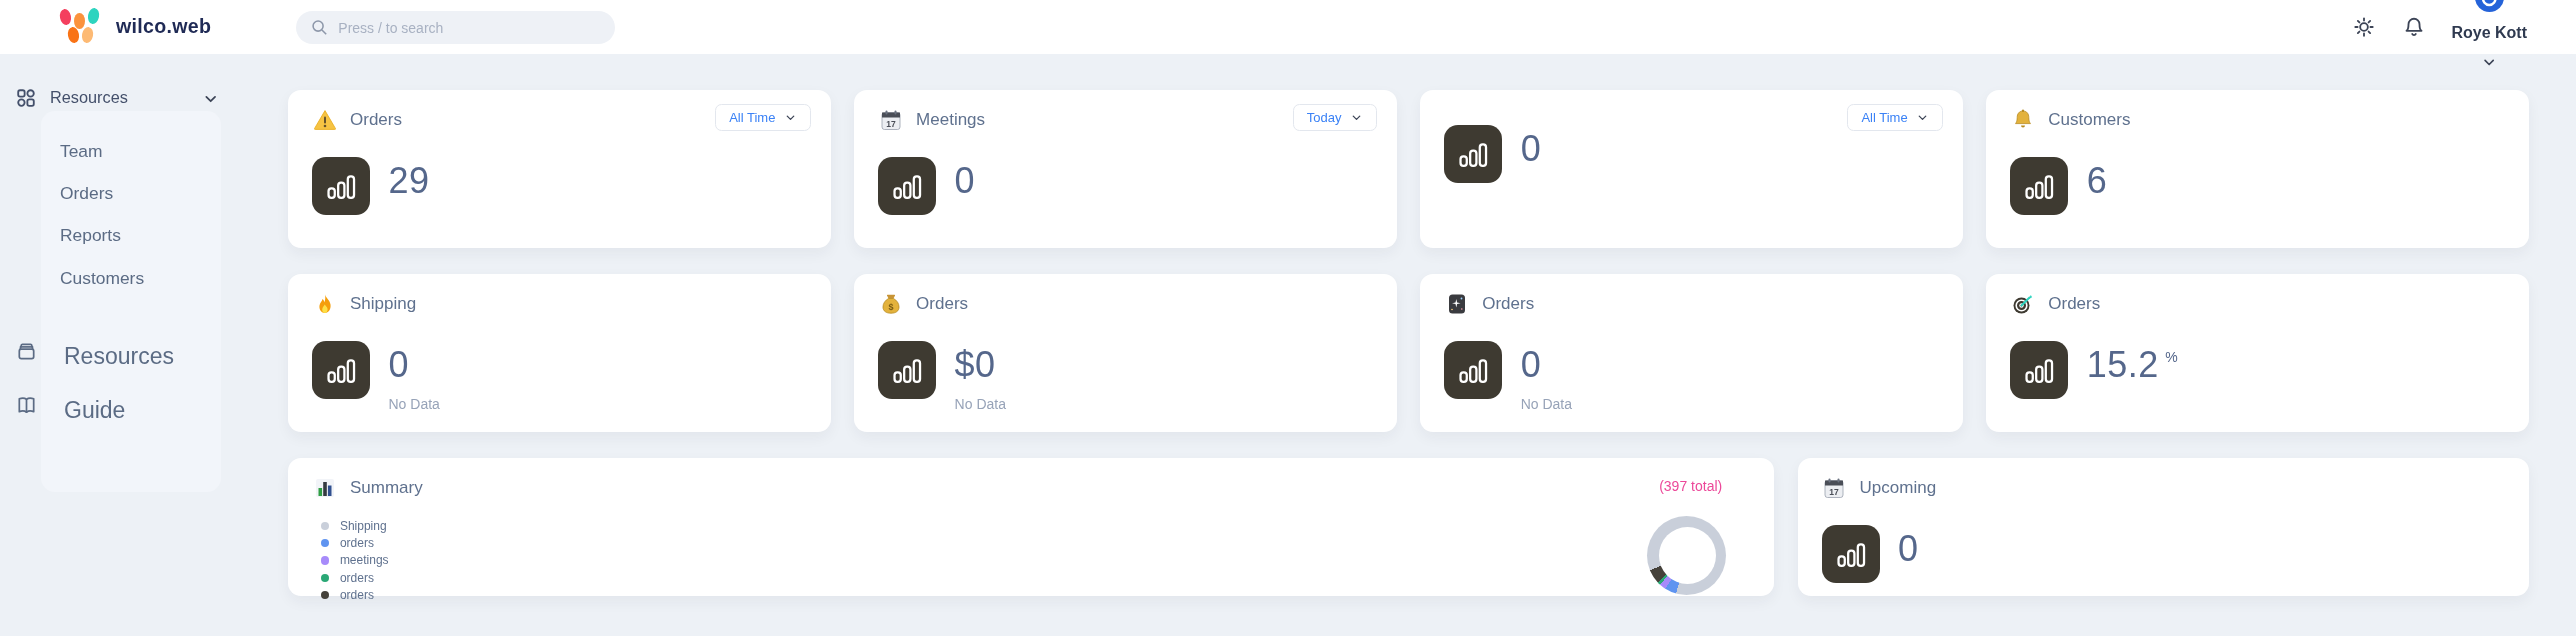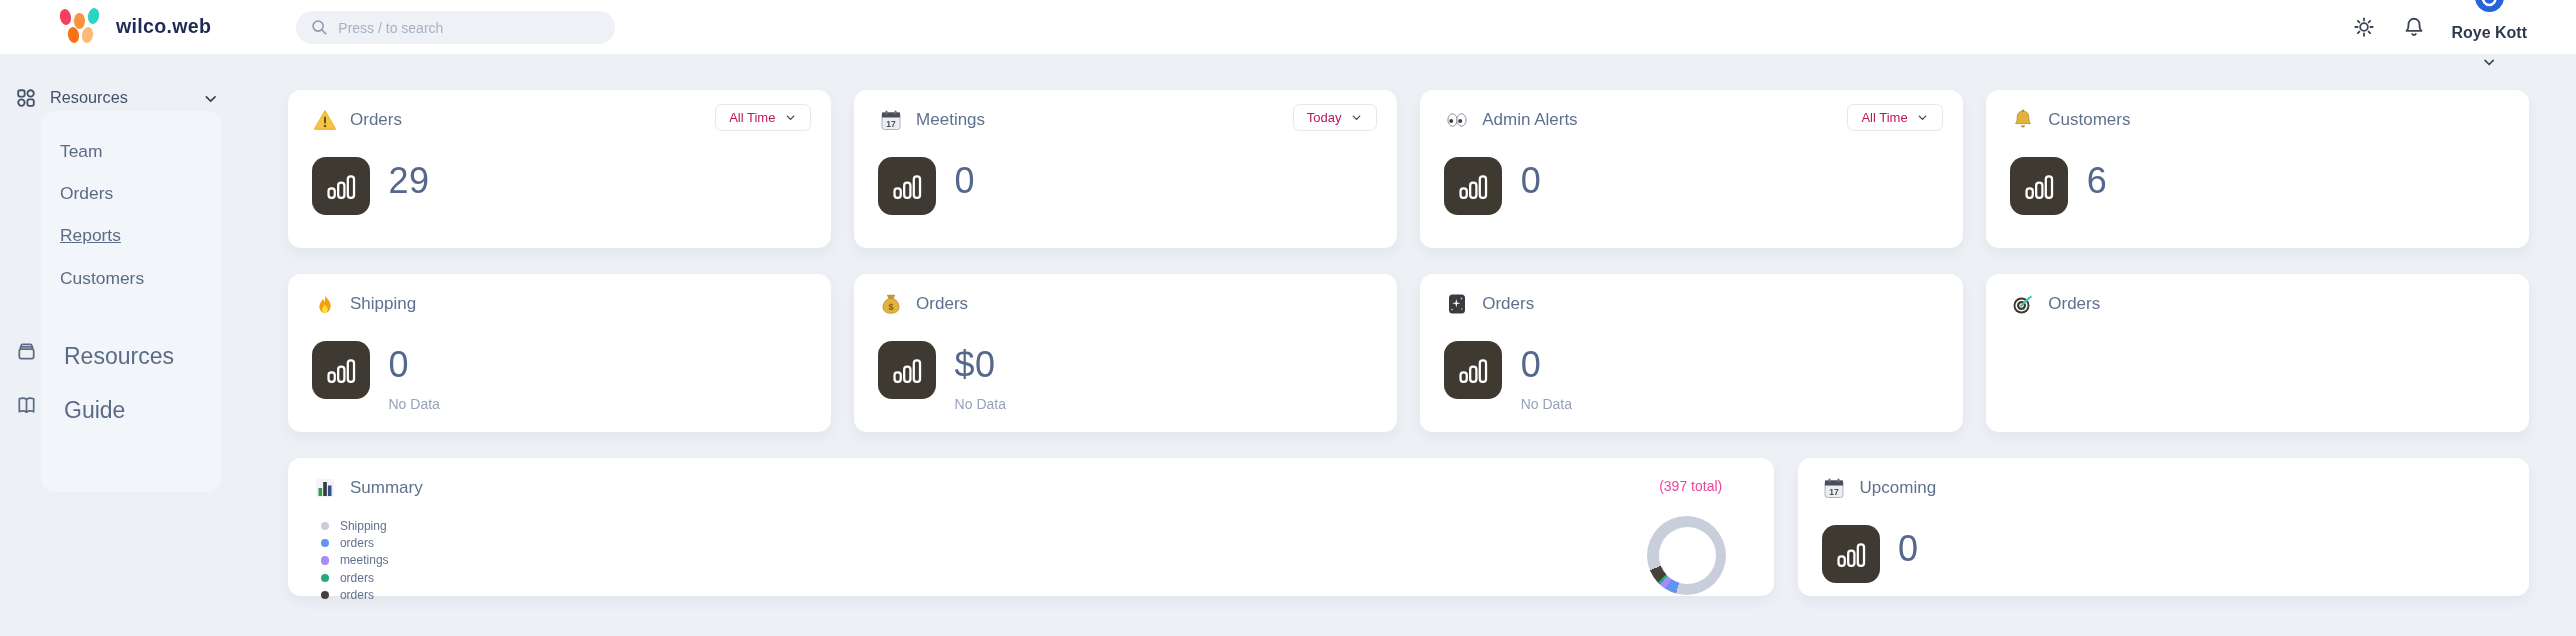--- a/index.html
+++ b/index.html
@@ -51,21 +51,21 @@
   .card { background:#ffffff; border-radius:13px; box-shadow:0 5.4px 14px rgba(30,41,59,.05);
     position:relative; padding:14px 24px; }
   .span3 { grid-column:span 3; }
   .span8 { grid-column:span 8; }
   .span4 { grid-column:span 4; }
   .card-head { display:flex; align-items:center; gap:13px; height:32px; }
   .card-title { font-size:17px; font-weight:500; color:#5f718e; }
   .emo { width:25px; height:25px; display:flex; align-items:center; justify-content:center; }
   .filter-btn { position:absolute; right:19.6px; top:14px; height:27px; padding:0 13px;
     background:#fff; border:1.1px solid #e3e7ee; border-radius:6.5px;
-    display:flex; align-items:center; gap:8.7px; font-size:13px; color:#be185d; cursor:pointer; }
+    display:flex; align-items:center; gap:8.7px; font-size:13px; color:#3b82f6; cursor:pointer; }
   .metric { display:flex; align-items:flex-start; gap:18.5px; margin-top:20.7px; }
   .tile { width:58px; height:58px; border-radius:14px; background:#3e3a31; flex:0 0 auto;
     display:flex; align-items:center; justify-content:center; }
   .value-wrap { padding-top:6.5px; }
   .value { font-size:36px; font-weight:500; color:#55678b; line-height:1; letter-spacing:0.5px; }
   .value sup { font-size:14px; font-weight:500; color:#55678b; vertical-align:15.2px; margin-left:6.5px; }
   .sub { font-size:14px; color:#97a3b8; margin-top:13px; }
   
   .total-label { position:absolute; right:52px; top:19.6px; font-size:14px; color:#ec4899; }
   .legend { margin-top:13px; margin-left:8.7px; }
@@ -151,21 +151,21 @@
     <span class="slabel">Resources</span>
     <span class="schev">
       <svg width="17.4" height="17.4" viewBox="0 0 24 24" fill="none" stroke="#3c4456" stroke-width="2.4" stroke-linecap="round" stroke-linejoin="round">
         <polyline points="6 9.5 12 15.5 18 9.5"></polyline>
       </svg>
     </span>
   </div>
 
   <a class="side-item" style="top:87px;">Team</a>
   <a class="side-item" style="top:129px;">Orders</a>
-  <a class="side-item" style="top:171px;text-decoration:underline;">Reports</a>
+  <a class="side-item" style="top:171px;">Reports</a>
   <a class="side-item" style="top:214px;">Customers</a>
 
   <div class="side-link" style="top:285px;">
     <span class="licon">
       <svg width="23" height="23" viewBox="0 0 24 24" fill="none" stroke="#5b6b84" stroke-width="1.8" stroke-linejoin="round">
         <path d="M5.5 9.5 L6.5 5.5 Q6.7 4.5 7.7 4.5 L16.3 4.5 Q17.3 4.5 17.5 5.5 L18.5 9.5"></path>
         <rect x="4.5" y="9.5" width="15" height="10" rx="2"></rect>
         <line x1="5" y1="7.2" x2="19" y2="7.2"></line>
       </svg>
     </span>
@@ -243,31 +243,20 @@
             <rect x="42" y="13" width="11" height="38" rx="5"></rect>
           </svg>
       </span>
       <div class="value-wrap">
           <div class="value">0</div>
         </div>
     </div>
   </section>
 
   <section class="card span3">
-    <div class="card-head">
-      <span class="emo">
-        <svg width="24" height="24" viewBox="0 0 24 24">
-            <ellipse cx="7.5" cy="12" rx="4.6" ry="6.2" fill="#fff" stroke="#8b8f98" stroke-width="1"></ellipse>
-            <ellipse cx="16.5" cy="12" rx="4.6" ry="6.2" fill="#fff" stroke="#8b8f98" stroke-width="1"></ellipse>
-            <circle cx="6.2" cy="13" r="2" fill="#3b3f46"></circle>
-            <circle cx="15.2" cy="13" r="2" fill="#3b3f46"></circle>
-          </svg>
-      </span>
-      <span class="card-title">Admin Alerts</span>
-    </div>
     <button class="filter-btn">
       <span>All Time</span>
       <svg width="13" height="13" viewBox="0 0 24 24" fill="none" stroke="#3c4456" stroke-width="2.4" stroke-linecap="round" stroke-linejoin="round">
           <polyline points="6 9.5 12 15.5 18 9.5"></polyline>
         </svg>
     </button>
     <div class="metric">
       <span class="tile">
         <svg width="34" height="34" viewBox="0 0 60 60" fill="none" stroke="#fff" stroke-width="4">
             <rect x="8" y="34" width="11" height="17" rx="5"></rect>
@@ -392,20 +381,32 @@
             <circle cx="10.5" cy="13.5" r="8" fill="#3e3a31"></circle>
             <circle cx="10.5" cy="13.5" r="5.3" fill="none" stroke="#fff" stroke-width="1.6"></circle>
             <circle cx="10.5" cy="13.5" r="2.2" fill="#fff"></circle>
             <circle cx="10.5" cy="13.5" r="1" fill="#3e3a31"></circle>
             <line x1="10.5" y1="13.5" x2="18.5" y2="5.5" stroke="#2dd4bf" stroke-width="2" stroke-linecap="round"></line>
             <path d="M18.5 5.5 L19.8 2.9 L21.1 5.3 L18.7 6.6 Z" fill="#2dd4bf"></path>
           </svg>
       </span>
       <span class="card-title">Orders</span>
     </div>
+    <div class="metric">
+      <span class="tile">
+        <svg width="34" height="34" viewBox="0 0 60 60" fill="none" stroke="#fff" stroke-width="4">
+            <rect x="8" y="34" width="11" height="17" rx="5"></rect>
+            <rect x="25" y="24" width="11" height="27" rx="5"></rect>
+            <rect x="42" y="13" width="11" height="38" rx="5"></rect>
+          </svg>
+      </span>
+      <div class="value-wrap">
+        <div class="value"><span>15.2</span><sup>%</sup></div>
+      </div>
+    </div>
   </section>
 
   <section class="card span8">
     <div class="card-head">
       <span class="emo">
         <svg width="24" height="24" viewBox="0 0 24 24">
             <rect x="3" y="3" width="18" height="18" rx="2" fill="#f2f4f8"></rect>
             <rect x="5.5" y="12" width="3.6" height="8" fill="#2f9e44"></rect>
             <rect x="10.2" y="6" width="3.6" height="14" fill="#343a40"></rect>
             <rect x="14.9" y="9.5" width="3.6" height="10.5" fill="#31508f"></rect>

